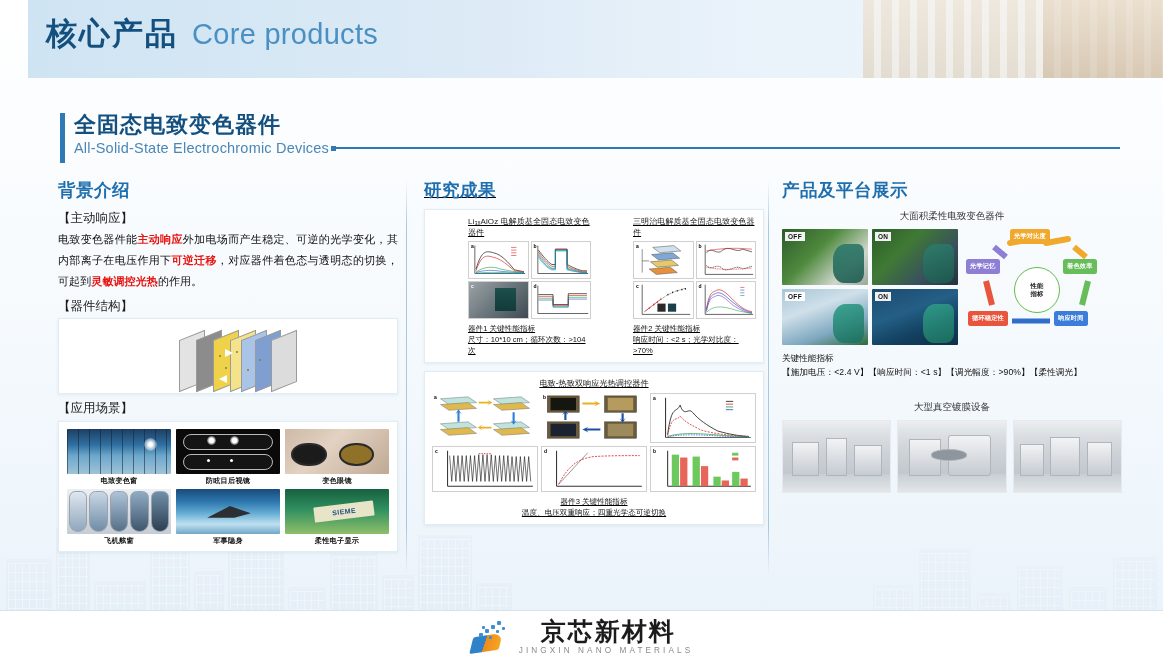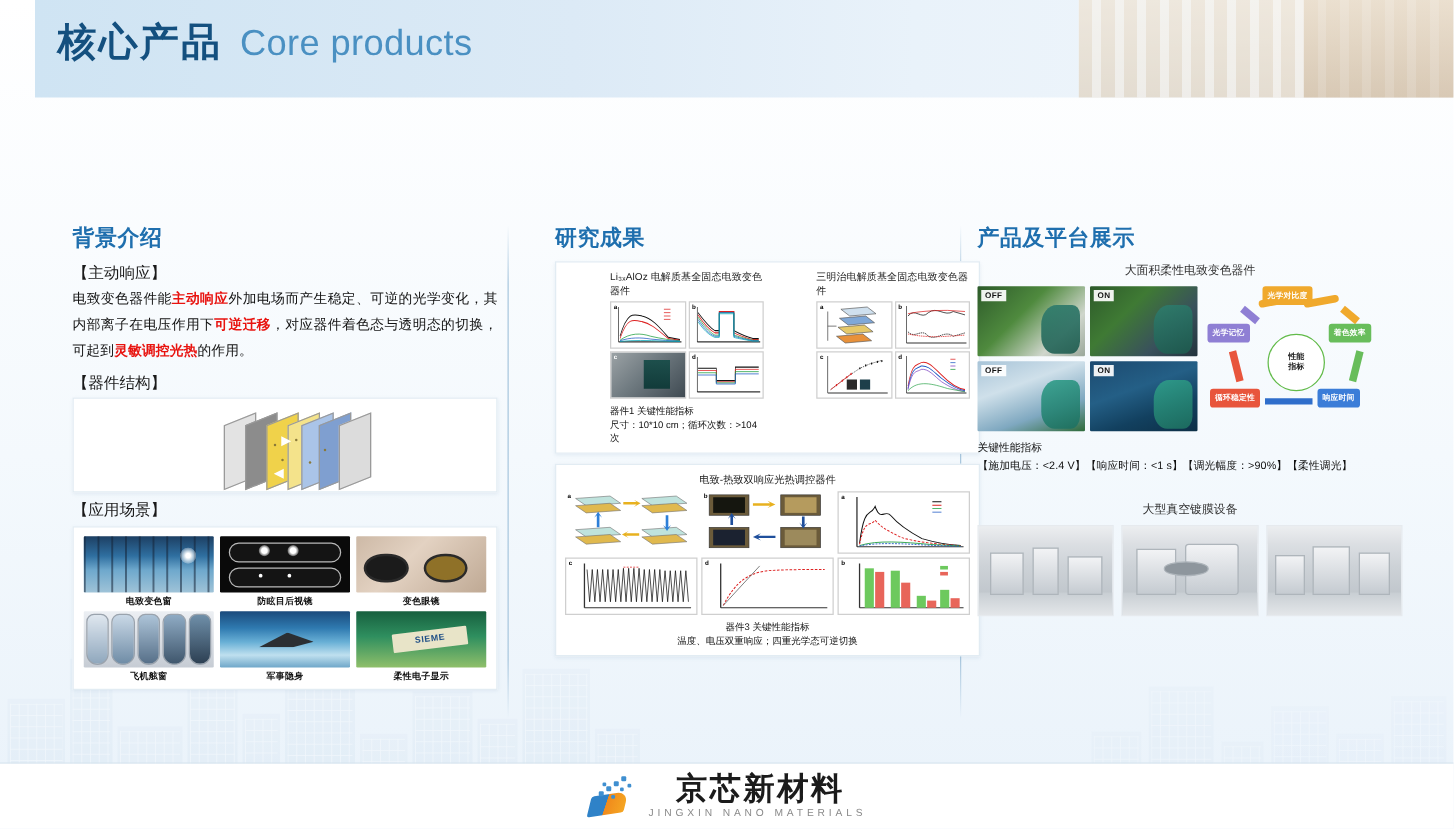--- a/index.html
+++ b/index.html
@@ -188,21 +188,21 @@
   }
   .img-siemens{ background: linear-gradient(180deg,#17603f 0%,#2f8f5f 45%,#8fbf6a 100%); }
   .img-siemens::after{
     content:"SIEME"; position:absolute; left:28%; top:34%; width:58%; height:34%;
     background:#e8e4c8; color:#1f4f86; font-size:7px; font-weight:bold;
     display:flex; align-items:center; justify-content:center; transform: rotate(-7deg);
     letter-spacing:.5px; border-radius:1px;
   }
 
   
-  #col-mid { left: 444px; width: 340px; }
+  #col-mid { left: 424px; width: 340px; text-decoration: underline; }
   .fig-card { padding: 6px 7px 6px; }
   .fig-row { display: flex; gap: 6px; }
   .fig-box { flex: 1; padding-left: 36px; }
   .fig-title { font-size: 8px; color: #222; margin-bottom: 3px; letter-spacing:.1px; }
   .fig-cap { font-size: 7.6px; color: #111; line-height: 11px; margin-top: 4px; }
   .fig-center-title { font-size: 8.2px; color: #222; text-align: center; margin-bottom: 4px; }
   .fig-cap-center { font-size: 7.6px; color: #111; line-height: 11px; margin-top: 4px; text-align:center;}
 
   
   .plot { position: relative; background: #fff; border: .6px solid #cfcfcf; }
@@ -339,20 +339,28 @@
 
   <div class="header">
     <div class="header-photo"></div>
     <div class="header-photo2"></div>
     <div class="header-title">
       <span class="cn">核心产品</span>
       <span class="en">Core products</span>
     </div>
   </div>
 
+  <div class="sec-title-wrap">
+    <div class="sec-bar"></div>
+    <div class="sec-cn">全固态电致变色器件</div>
+    <div class="sec-en-row">
+      <span class="sec-en">All-Solid-State Electrochromic Devices</span>
+      <span class="sec-en-line"></span>
+    </div>
+  </div>
 
   <div class="col-div" style="left:406px"></div>
   <div class="col-div" style="left:768px"></div>
 
   <div class="col" id="col-left">
     <div class="col-head">背景介绍</div>
 
     <div class="sub-label">【主动响应】</div>
 
     <div class="body-text">
@@ -547,20 +555,24 @@
                 <path d="M16,34 C30,24 50,28 70,32 L94,35" stroke="#1a9c3a" stroke-width=".7" fill="none"></path>
                 <g stroke-width=".8">
                     <path d="M74,6 h7" stroke="#d22"></path>
                     <path d="M74,9 h7" stroke="#1a56c4"></path>
                     <path d="M74,12 h7" stroke="#7b3fbf"></path>
                     <path d="M74,15 h7" stroke="#1a9c3a"></path>
                   </g>
               </svg>
             </div>
           </div>
+          <div class="fig-cap">
+            <div>器件2 关键性能指标</div>
+            <div>响应时间：&lt;2 s；光学对比度：&gt;70%</div>
+          </div>
         </div>
 
       </div>
     </div>
 
     <div class="white-card fig-card" style="margin-top:8px">
       <div class="fig-center-title">电致-热致双响应光热调控器件</div>
       <div style="display:grid;grid-template-columns:1fr 1fr 1fr;gap:3px;">
 
         <div class="plot" style="height:50px;border:none">

